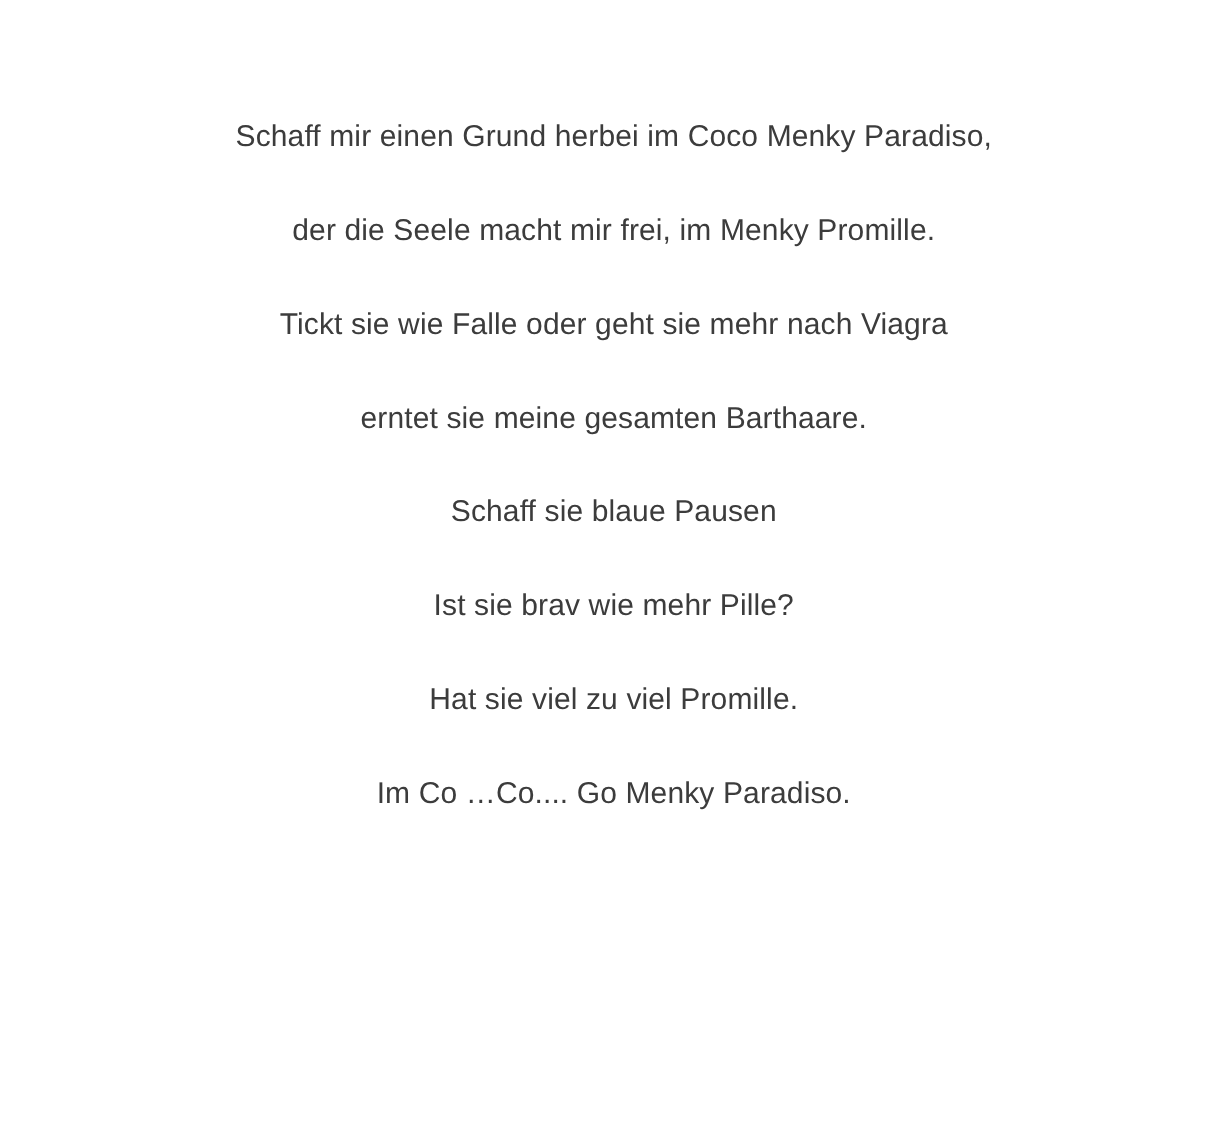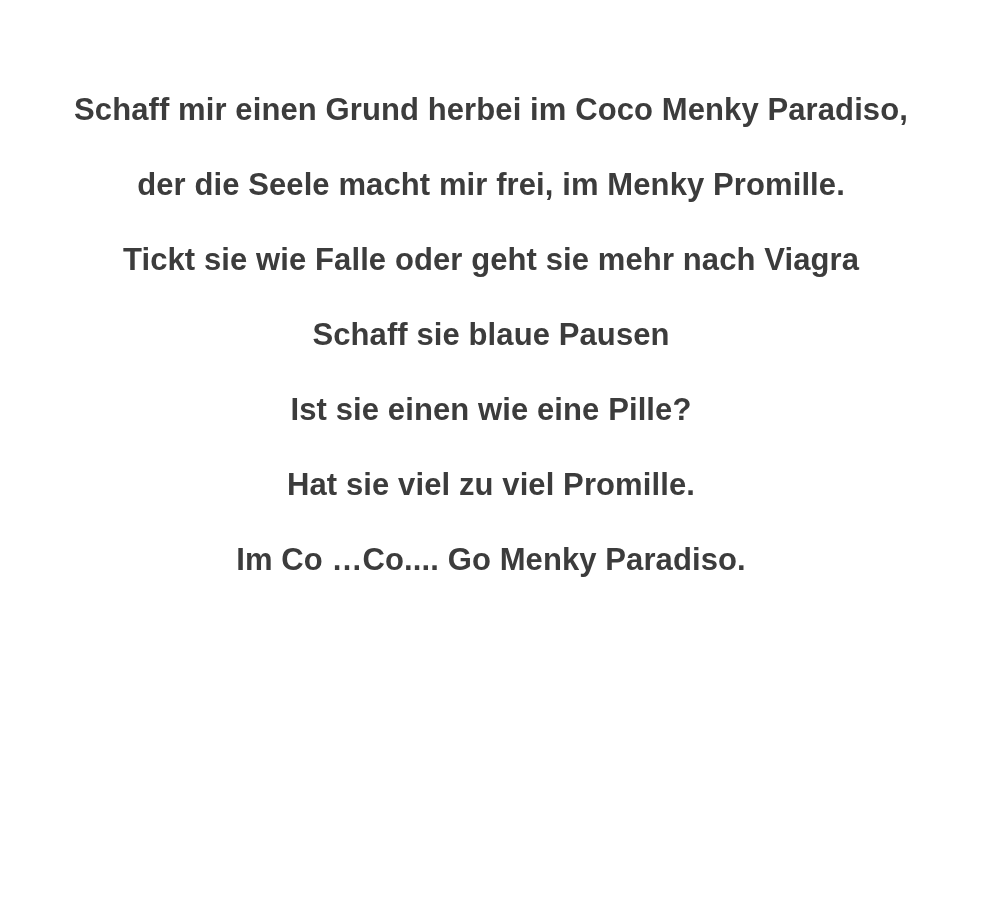--- a/index.html
+++ b/index.html
@@ -24,34 +24,35 @@
     align-items: center;
   }
   .lyrics {
     width: 100%;
     display: flex;
     flex-direction: column;
     align-items: center;
   }
   .line {
     text-align: right;
-    font-size: 31px;
+    font-size: 24px;
     line-height: 75px;
     color: #3c3c3c;
-    font-weight: 700;
+    font-weight: 400;
     letter-spacing: 0.1px;
     white-space: pre-wrap;
   }
 </style>
 </head>
 <body>
 
 <div class="page">
   <div class="lyrics">
     <div class="line">Schaff mir einen Grund herbei im Coco Menky Paradiso,</div>
     <div class="line">der die Seele macht mir frei, im Menky Promille.</div>
     <div class="line">Tickt sie wie Falle oder geht sie mehr nach Viagra</div>
+    <div class="line">erntet sie meine gesamten Barthaare.</div>
     <div class="line">Schaff sie blaue Pausen</div>
-    <div class="line">Ist sie einen wie eine Pille?</div>
+    <div class="line">Ist sie brav wie mehr Pille?</div>
     <div class="line">Hat sie viel zu viel Promille.</div>
     <div class="line">Im Co …Co.... Go Menky Paradiso.</div>
   </div>
 </div>
 
 </body></html>

